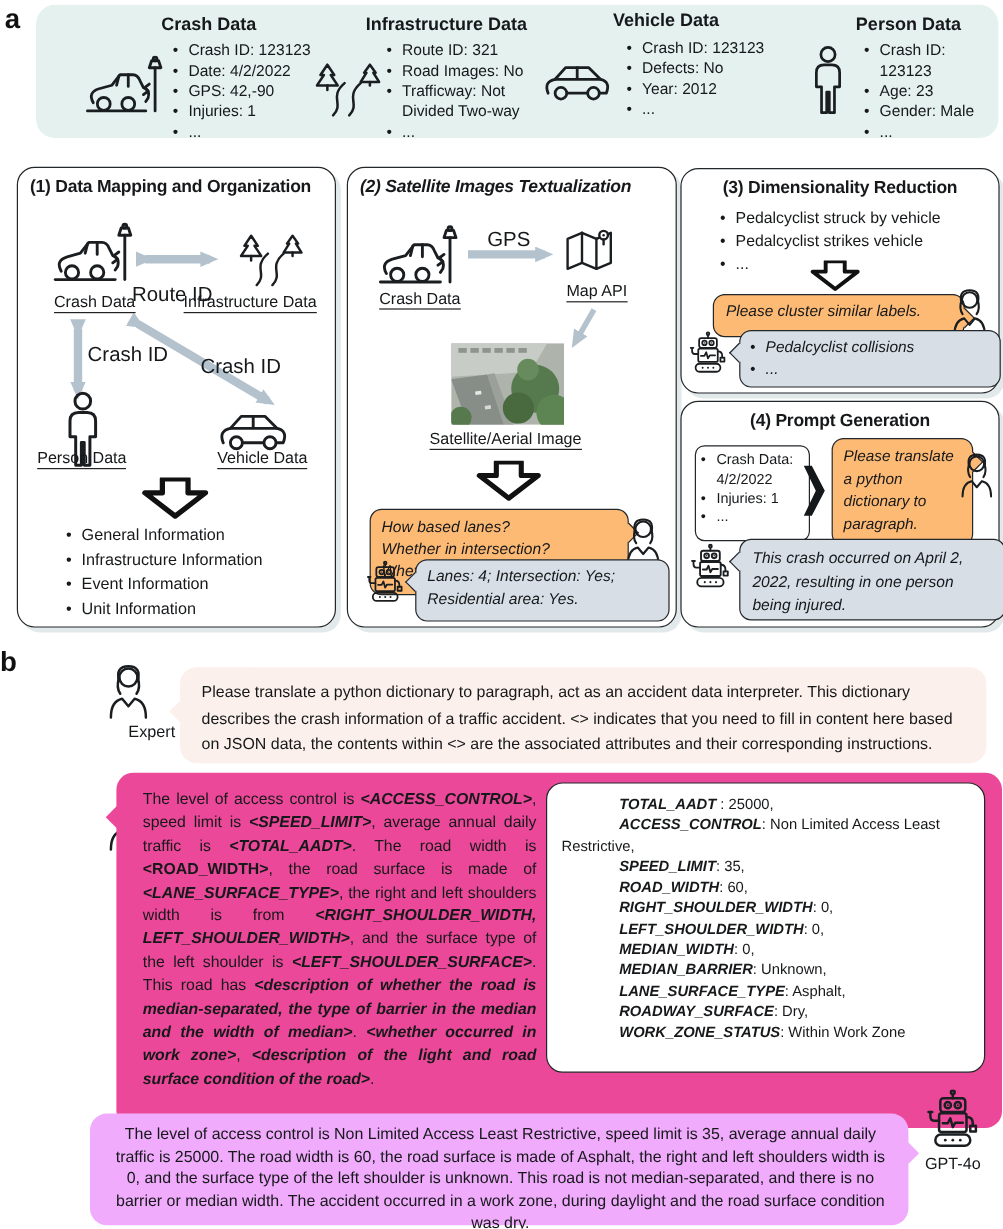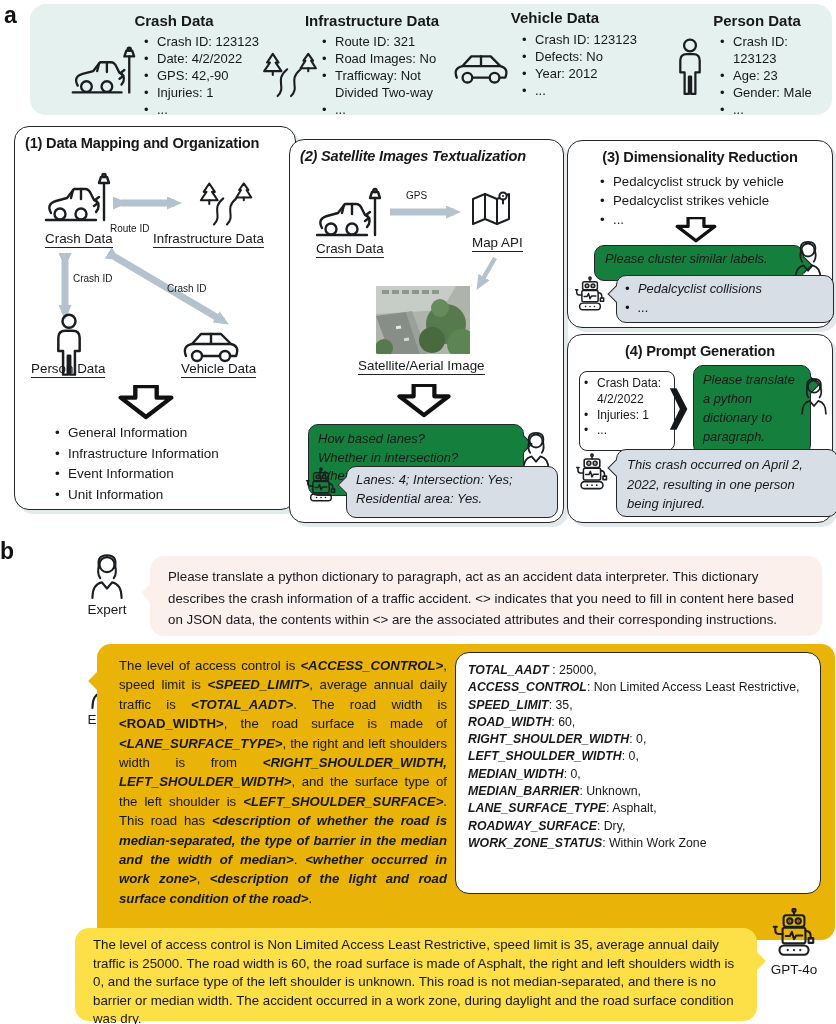--- a/index.html
+++ b/index.html
@@ -11,39 +11,39 @@
   .grp-title{font-weight:bold;font-size:15px;text-align:center;white-space:nowrap;}
   .bullets{font-size:13px;line-height:17px;}
   .bullet-row{display:flex;}
   .bullet-row .dot{width:13px;flex:none;}
   .bullet-row .bt{flex:1;}
   .panel-box{background:#fff;border:1.7px solid #23272a;border-radius:15px;
              box-shadow:4px 4px 0 rgba(176,196,200,.38);}
   .box-title{font-weight:bold;font-size:14.6px;letter-spacing:-.2px;white-space:nowrap;}
   .u{border-bottom:1.4px solid #222;padding-bottom:1px;display:inline-block;white-space:nowrap;}
   .nlabel{font-size:13.4px;}
-  .alabel{font-size:10px;white-space:nowrap;}
+  .alabel{font-size:17px;white-space:nowrap;}
   .bubble{position:absolute;border:1.6px solid #23272a;border-radius:10px;font-style:italic;}
-  .bubble.pinkish{background:#15803d;}
+  .bubble.pinkish{background:#fdba74;}
   .bubble.grayish{background:#d7dee6;}
   .bubble:after{content:"";position:absolute;width:11px;height:11px;background:inherit;transform:rotate(45deg);}
   .tail-r:after{right:-7px;top:13px;border-top:1.6px solid #23272a;border-right:1.6px solid #23272a;}
   .tail-l:after{left:-7px;top:12px;border-left:1.6px solid #23272a;border-bottom:1.6px solid #23272a;}
   .softbox{border-radius:14px;}
   .softbox:after{content:"";position:absolute;width:14px;height:14px;background:inherit;transform:rotate(45deg);}
   .soft-l:after{left:-6px;top:30px;}
   .soft-r:after{right:-6px;top:26px;}
   .icon{display:block;}
   .ph{font-weight:bold;font-style:italic;}
   .ph.up{font-style:normal;}
   .kv{font-size:12.3px;line-height:17.3px;}
-  .kv-line .kv-key{font-weight:bold;font-style:italic;}
+  .kv-line .kv-key{font-weight:bold;font-style:italic;margin-left:48px;}
   .plain-lines div{white-space:nowrap;}
   .just{text-align:justify;}
-  .expert-cap{font-size:13.5px;text-align:center;}
+  .expert-cap{font-size:13.5px;text-align:right;}
 </style>
 </head>
 <body>
 
 <svg width="0" height="0" style="position:absolute" aria-hidden="true">
   <defs>
     <marker id="ah" markerUnits="userSpaceOnUse" markerWidth="15" markerHeight="13" refX="8" refY="6.5" orient="auto">
       <path d="M0 0 L15 6.5 L0 13 Z" fill="#b3c2cd"></path>
     </marker>
     <g id="sym-crash" fill="none" stroke="#1b1e21" stroke-width="2.4" stroke-linecap="round" stroke-linejoin="round">
@@ -209,21 +209,21 @@
           <span class="dot">•</span>
           <span class="bt">Gender: Male</span>
         </div>
         <div class="bullet-row">
           <span class="dot">•</span>
           <span class="bt">...</span>
         </div>
       </div>
   </div>
 
-  <div class="abs panel-box" style="left:14px;top:126px;width:264px;height:382px;padding-left:16px;">
+  <div class="abs panel-box" style="left:14px;top:139px;width:264px;height:382px;">
     <div class="abs box-title" style="left:10px;top:8px;">(1) Data Mapping and Organization</div>
 
     <svg class="abs" style="left:0;top:0;" width="264" height="382" viewBox="0 0 264 382">
       <line x1="106" y1="76" x2="160" y2="76" stroke="#b3c2cd" stroke-width="7" marker-start="url(#ah)" marker-end="url(#ah)"></line>
       <line x1="50" y1="134" x2="50" y2="186" stroke="#b3c2cd" stroke-width="7" marker-start="url(#ah)" marker-end="url(#ah)"></line>
       <line x1="100" y1="130" x2="208" y2="194" stroke="#b3c2cd" stroke-width="7" marker-start="url(#ah)" marker-end="url(#ah)"></line>
     </svg>
 
     <svg class="abs icon" style="left:26px;top:44px;" width="72" height="56" viewBox="0 0 72 52">
         <use href="#sym-crash"></use>
@@ -424,38 +424,38 @@
 
   <div class="abs softbox soft-l" style="left:150px;top:556px;width:672px;height:80px;background:#fbf0ec;padding:0;">
     <div class="abs" style="left:18px;top:10px;width:636px;font-size:13.3px;line-height:21.5px;">Please translate a python dictionary to paragraph,  act as an accident data interpreter. This dictionary describes the crash information of a traffic accident. &lt;&gt; indicates that you need to fill in content here based on JSON data, the contents within &lt;&gt; are the associated attributes and their corresponding instructions.</div>
   </div>
 
   <svg class="abs icon" style="left:86px;top:660px;" width="42" height="50" viewBox="0 0 40 48">
       <use href="#sym-expert"></use>
     </svg>
   <div class="abs expert-cap" style="left:68px;top:712px;width:78px;">Expert</div>
 
-  <div class="abs softbox soft-l" style="left:97px;top:644px;width:738px;height:296px;background:#eab308;">
+  <div class="abs softbox soft-l" style="left:97px;top:644px;width:738px;height:296px;background:#ec4899;">
     <div class="abs just" style="left:22px;top:12px;width:328px;font-size:13.2px;line-height:19.4px;"><span>The level of access control is </span><span class="ph">&lt;ACCESS_CONTROL&gt;</span><span>, speed limit is </span><span class="ph">&lt;SPEED_LIMIT&gt;</span><span>, average annual daily traffic is </span><span class="ph">&lt;TOTAL_AADT&gt;</span><span>. The road width is </span><span class="ph up">&lt;ROAD_WIDTH&gt;</span><span>, the road surface is made of </span><span class="ph">&lt;LANE_SURFACE_TYPE&gt;</span><span>, the right and left shoulders width is from </span><span class="ph">&lt;RIGHT_SHOULDER_WIDTH, LEFT_SHOULDER_WIDTH&gt;</span><span>, and the surface type of the left shoulder is </span><span class="ph">&lt;LEFT_SHOULDER_SURFACE&gt;</span><span>. This road has </span><span class="ph">&lt;description of whether the road is median-separated, the type of  barrier in the median and the width of median&gt;</span><span>. </span><span class="ph">&lt;whether occurred in work zone&gt;</span><span>, </span><span class="ph">&lt;description of the light and road surface condition of the road&gt;</span><span>.</span></div>
     <div class="abs kv" style="left:358px;top:8px;width:340px;height:222px;background:#fff;border:1.7px solid #23272a;border-radius:14px;padding:9px 12px;">
         <div class="kv-line"><span class="kv-key">TOTAL_AADT</span><span> : 25000,</span></div>
         <div class="kv-line"><span class="kv-key">ACCESS_CONTROL</span><span>: Non Limited Access Least Restrictive,</span></div>
         <div class="kv-line"><span class="kv-key">SPEED_LIMIT</span><span>: 35,</span></div>
         <div class="kv-line"><span class="kv-key">ROAD_WIDTH</span><span>: 60,</span></div>
         <div class="kv-line"><span class="kv-key">RIGHT_SHOULDER_WIDTH</span><span>: 0,</span></div>
         <div class="kv-line"><span class="kv-key">LEFT_SHOULDER_WIDTH</span><span>: 0,</span></div>
         <div class="kv-line"><span class="kv-key">MEDIAN_WIDTH</span><span>: 0,</span></div>
         <div class="kv-line"><span class="kv-key">MEDIAN_BARRIER</span><span>: Unknown,</span></div>
         <div class="kv-line"><span class="kv-key">LANE_SURFACE_TYPE</span><span>: Asphalt,</span></div>
         <div class="kv-line"><span class="kv-key">ROADWAY_SURFACE</span><span>: Dry,</span></div>
         <div class="kv-line"><span class="kv-key">WORK_ZONE_STATUS</span><span>: Within Work Zone</span></div>
       </div>
   </div>
 
-  <div class="abs softbox soft-r" style="left:75px;top:928px;width:682px;height:93px;background:#fde047;">
+  <div class="abs softbox soft-r" style="left:75px;top:928px;width:682px;height:93px;background:#f0abfc;text-align:center;">
     <div class="abs" style="left:18px;top:8px;width:648px;font-size:13.3px;line-height:18.6px;">The level of access control is Non Limited Access Least Restrictive, speed limit is 35, average annual daily traffic is 25000. The road width is 60, the road surface is made of Asphalt, the right and left shoulders width is 0, and the surface type of the left shoulder is unknown. This road is not median-separated, and there is no barrier or median width. The accident occurred in a work zone, during daylight and the road surface condition was dry.</div>
   </div>
   <svg class="abs icon" style="left:770px;top:908px;" width="48" height="52" viewBox="0 0 46 50">
       <use href="#sym-robot"></use>
     </svg>
   <div class="abs" style="left:762px;top:962px;width:64px;text-align:center;font-size:13.5px;">GPT-4o</div>
 
 </div>
 
 </body></html>

